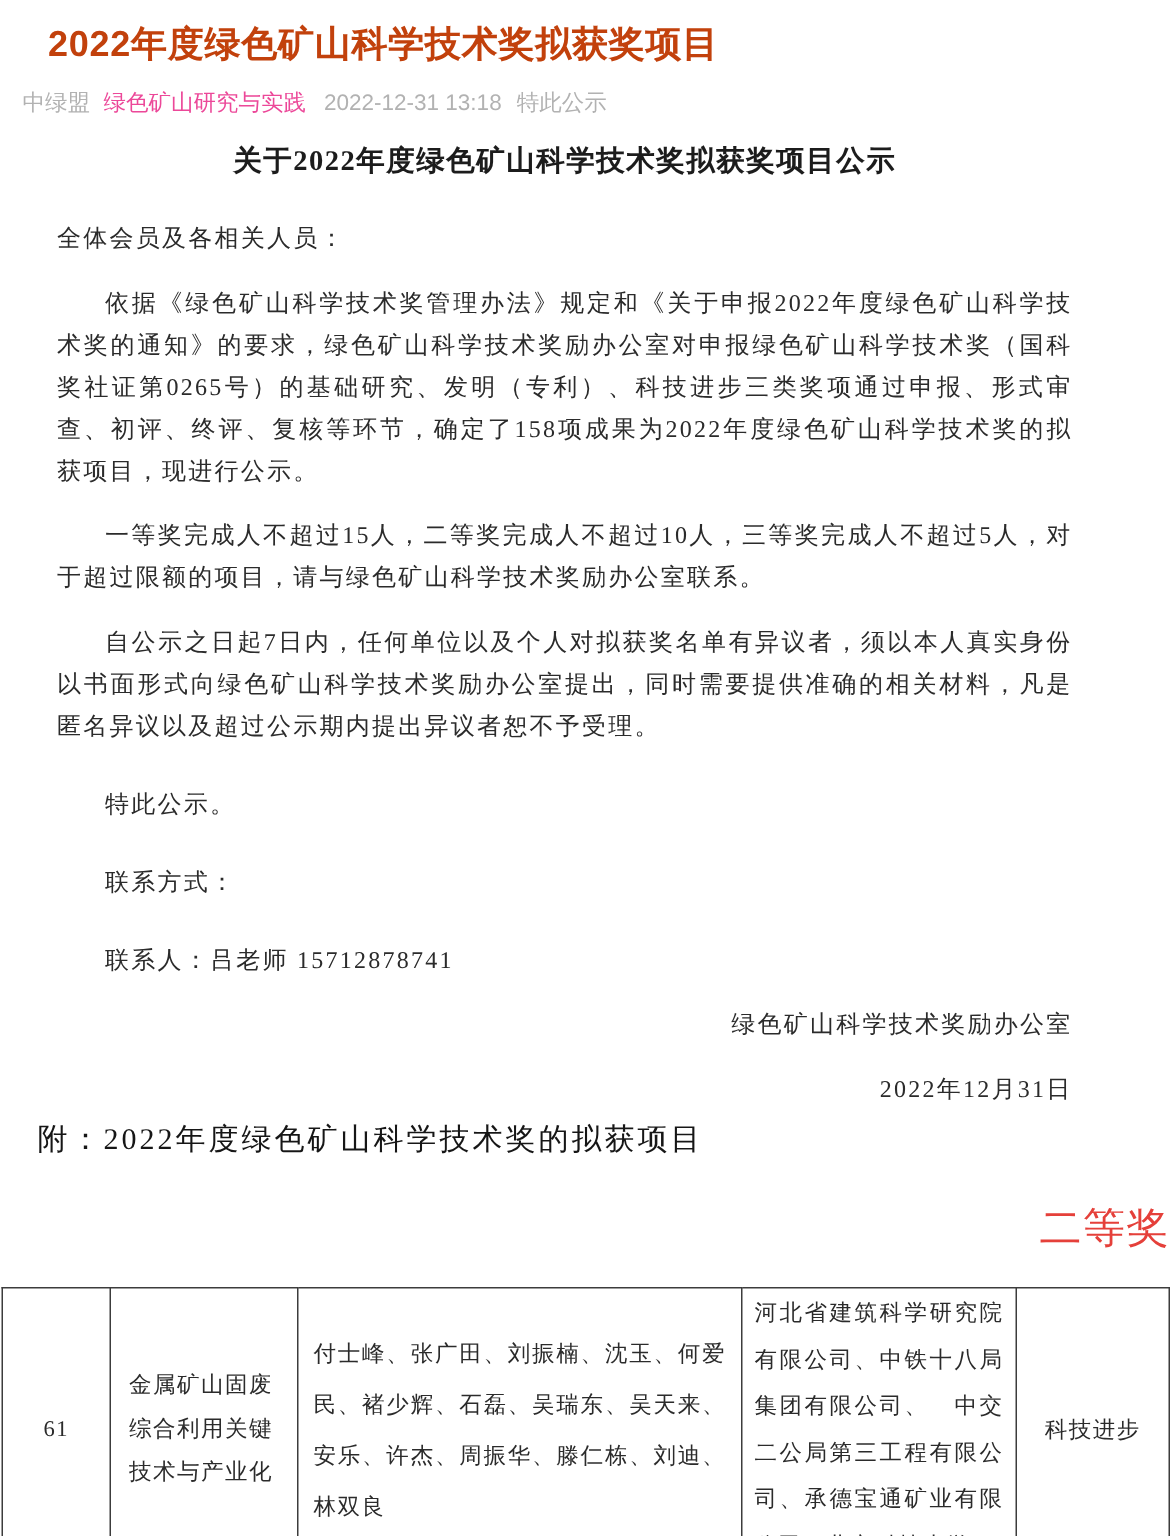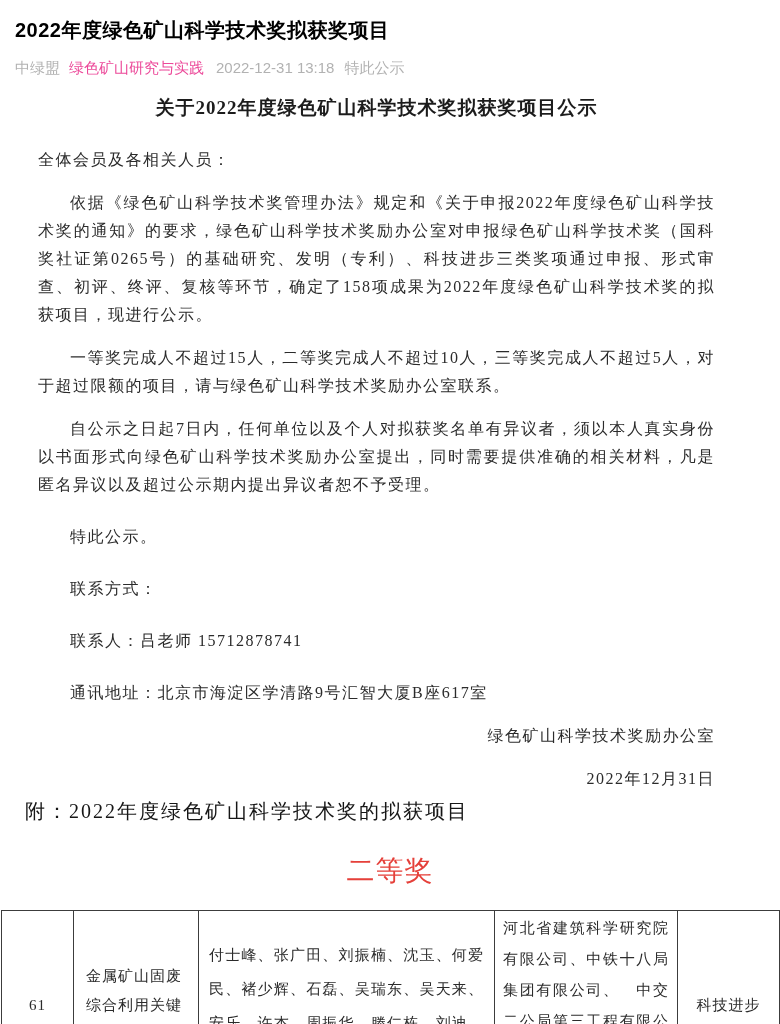--- a/index.html
+++ b/index.html
@@ -7,22 +7,22 @@
   body {
     width: 780px; height: 1024px; overflow: hidden;
     font-family: "Liberation Sans", "DejaVu Sans", sans-serif;
     position: relative;
   }
   .page { width: 780px; height: 1024px; background: #fff; }
 
   
   .art-header { padding: 13px 15px 0 15px; }
   .art-title {
-    font-size: 20px; line-height: 34px; font-weight: 700;
-    color: #000000; letter-spacing: 0.5px;
+    font-size: 24px; line-height: 34px; font-weight: 700;
+    color: #c2410c; letter-spacing: 0.5px; margin-left: 17px;
   }
   .art-meta { margin-top: 12px; font-size: 15px; color: #b2b2b2; }
   .art-meta .author { margin-right: 9px; }
   .art-meta .account { color: #576b95; font-weight: 500; margin-right: 12px; cursor: pointer; }
   .art-meta .time { margin-right: 10px; }
 
   
   .doc {
     padding: 17px 65px 0 38px;
     font-family: "Liberation Serif", "DejaVu Serif", serif;
@@ -81,28 +81,27 @@
 
   <section class="doc">
     <h2 class="doc-heading">关于2022年度绿色矿山科学技术奖拟获奖项目公示</h2>
     <p class="salutation">全体会员及各相关人员：</p>
     <p class="para">依据《绿色矿山科学技术奖管理办法》规定和《关于申报2022年度绿色矿山科学技术奖的通知》的要求，绿色矿山科学技术奖励办公室对申报绿色矿山科学技术奖（国科奖社证第0265号）的基础研究、发明（专利）、科技进步三类奖项通过申报、形式审查、初评、终评、复核等环节，确定了158项成果为2022年度绿色矿山科学技术奖的拟获项目，现进行公示。</p>
     <p class="para">一等奖完成人不超过15人，二等奖完成人不超过10人，三等奖完成人不超过5人，对于超过限额的项目，请与绿色矿山科学技术奖励办公室联系。</p>
     <p class="para">自公示之日起7日内，任何单位以及个人对拟获奖名单有异议者，须以本人真实身份以书面形式向绿色矿山科学技术奖励办公室提出，同时需要提供准确的相关材料，凡是匿名异议以及超过公示期内提出异议者恕不予受理。</p>
     <p class="line para">特此公示。</p>
     <p class="line para">联系方式：</p>
     <p class="line para">联系人：吕老师  15712878741</p>
-    <p class="line para">通讯地址：北京市海淀区学清路9号汇智大厦B座617室</p>
     <p class="right">绿色矿山科学技术奖励办公室</p>
     <p class="right">2022年12月31日</p>
   </section>
 
   <h3 class="attachment-heading">附：2022年度绿色矿山科学技术奖的拟获项目</h3>
 
-  <div class="award-tier" style="color: rgb(229, 64, 58);">二等奖</div>
+  <div class="award-tier" style="color: rgb(229, 64, 58); text-align: right;">二等奖</div>
 
   <table class="results">
     <colgroup>
       <col style="width:72px">
       <col style="width:125px">
       <col style="width:296px">
       <col style="width:183px">
       <col style="width:102px">
     </colgroup>
     <tbody>

